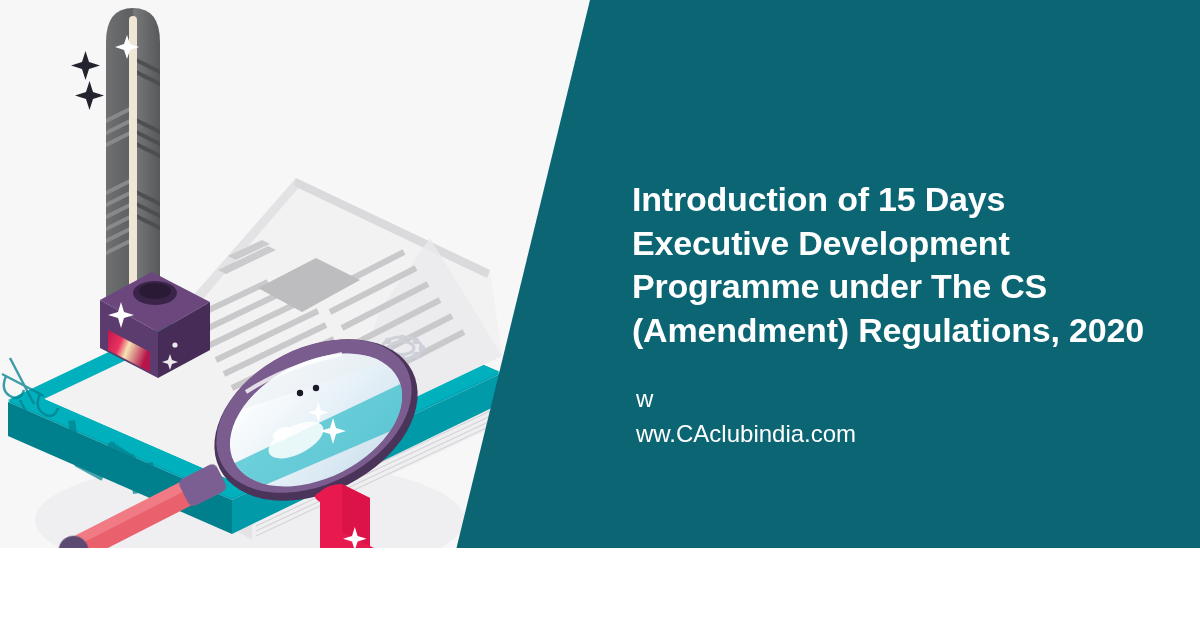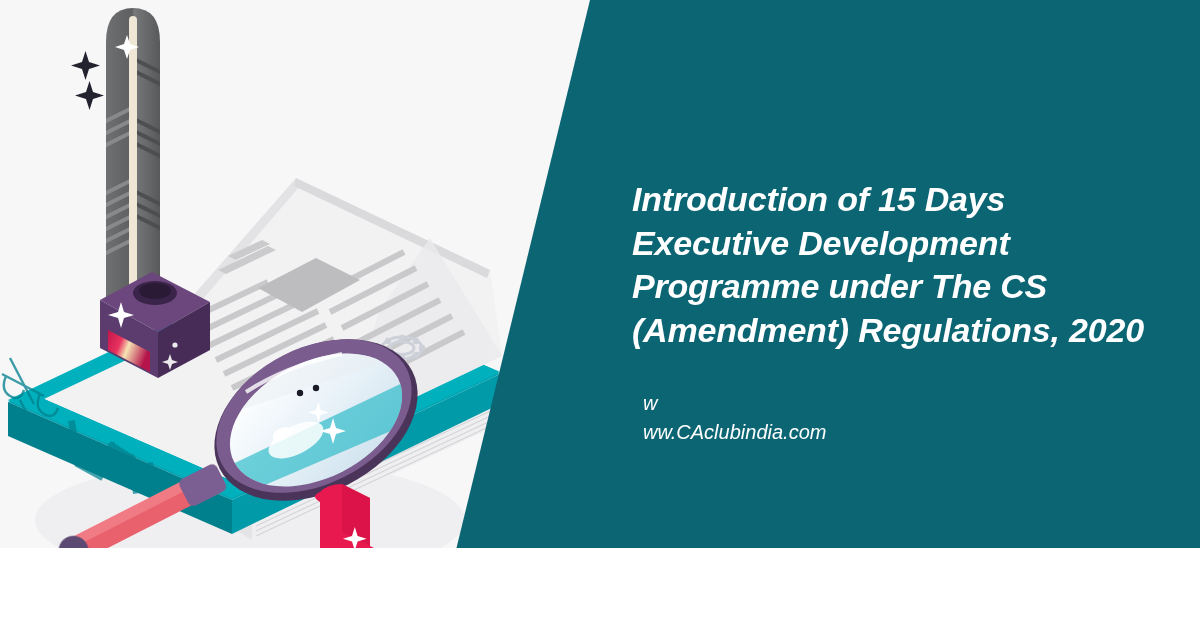--- a/index.html
+++ b/index.html
@@ -7,21 +7,20 @@
     padding: 0;
     background: #ffffff;
   }
   #banner {
     position: relative;
     width: 1200px;
     height: 548px;
     overflow: hidden;
     background: #737373;
     font-family: "Liberation Sans", "DejaVu Sans", sans-serif;
-    font-style: italic;
   }
 
   
   .teal-panel {
     position: absolute;
     top: 0;
     left: 0;
     width: 1200px;
     height: 628px;
     background: #0b6573;
@@ -38,24 +37,24 @@
   .headline {
     color: #ffffff;
     font-size: 34px;
     font-weight: bold;
     line-height: 1.28;
     letter-spacing: -0.2px;
     margin: 0;
   }
   .site-url {
     color: #ffffff;
-    font-size: 20px;
+    font-size: 24px;
     font-weight: normal;
     line-height: 1.45;
-    margin: 11px;
+    margin: 4px;
     padding-top: 26px;
     width: 40px;       
     white-space: normal;
     overflow: visible;
   }
   .site-url span { white-space: nowrap; }
 
   
   .illustration {
     position: absolute;

